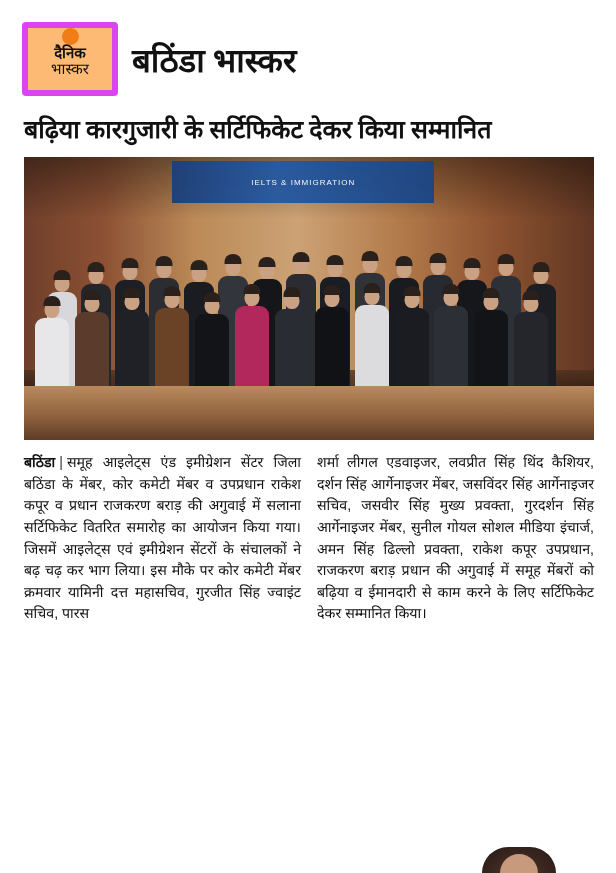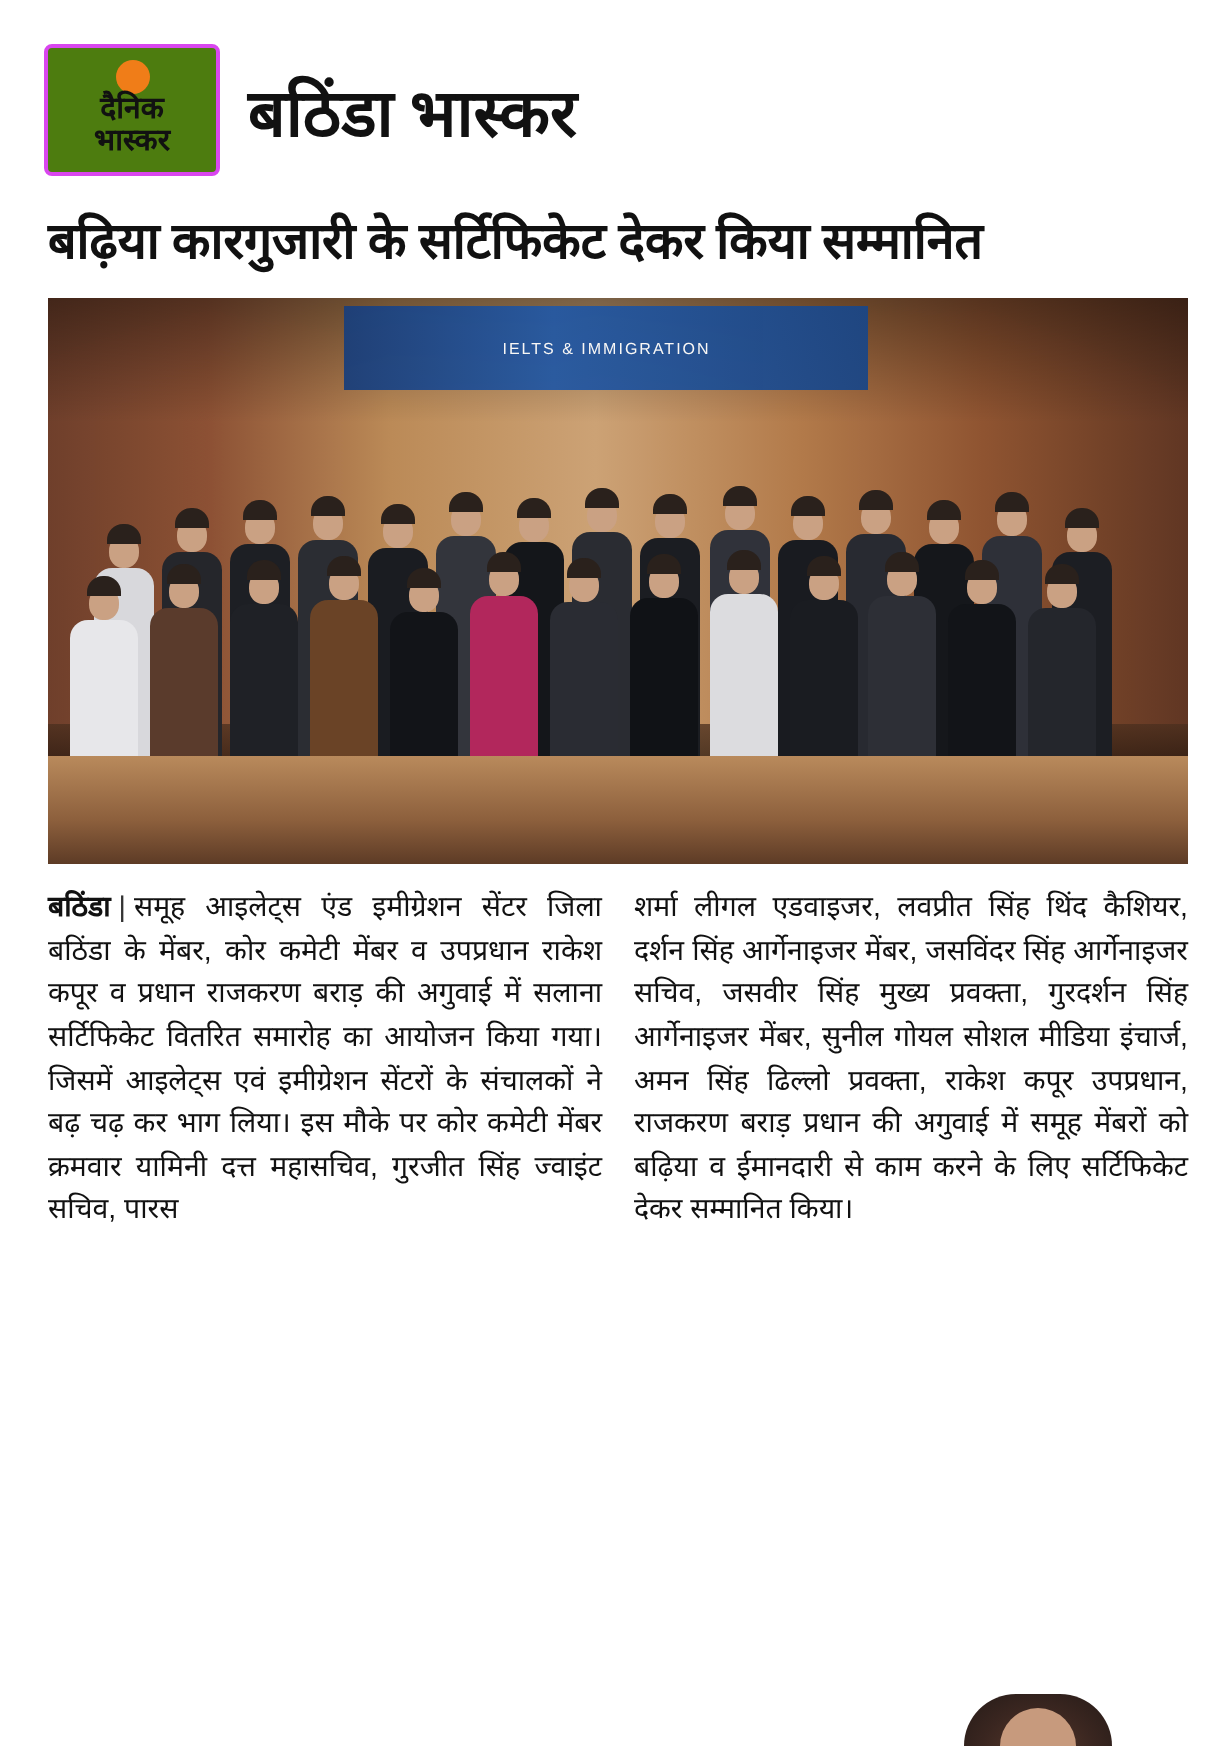--- a/index.html
+++ b/index.html
@@ -23,47 +23,47 @@
   
   .masthead {
     display: flex;
     align-items: center;
     padding: 22px 18px 10px 22px;
     gap: 14px;
   }
   .logo-box {
     width: 84px;
     height: 62px;
-    border: 2px solid #d946ef;
+    border: 6px solid #d946ef;
     border-radius: 4px;
     display: flex;
     flex-direction: column;
     align-items: center;
-    justify-content: center;
-    background: #4d7c0f;
+    justify-content: flex-start;
+    background: #fdba74;
     flex: none;
     position: relative;
   }
   .logo-sun {
     width: 17px;
     height: 17px;
     border-radius: 50%;
     background: #f07d18;
     margin-bottom: 1px;
   }
   .logo-line1 {
     font-size: 15px;
     font-weight: bold;
     color: #111;
     line-height: 1.05;
     font-family: "Liberation Serif", serif;
   }
   .logo-line2 {
     font-size: 15px;
-    font-weight: bold;
+    font-weight: normal;
     color: #111;
     line-height: 1.05;
     font-family: "Liberation Serif", serif;
   }
   .edition {
     font-size: 33px;
     font-weight: bold;
     color: #111;
     letter-spacing: 0px;
     white-space: nowrap;

